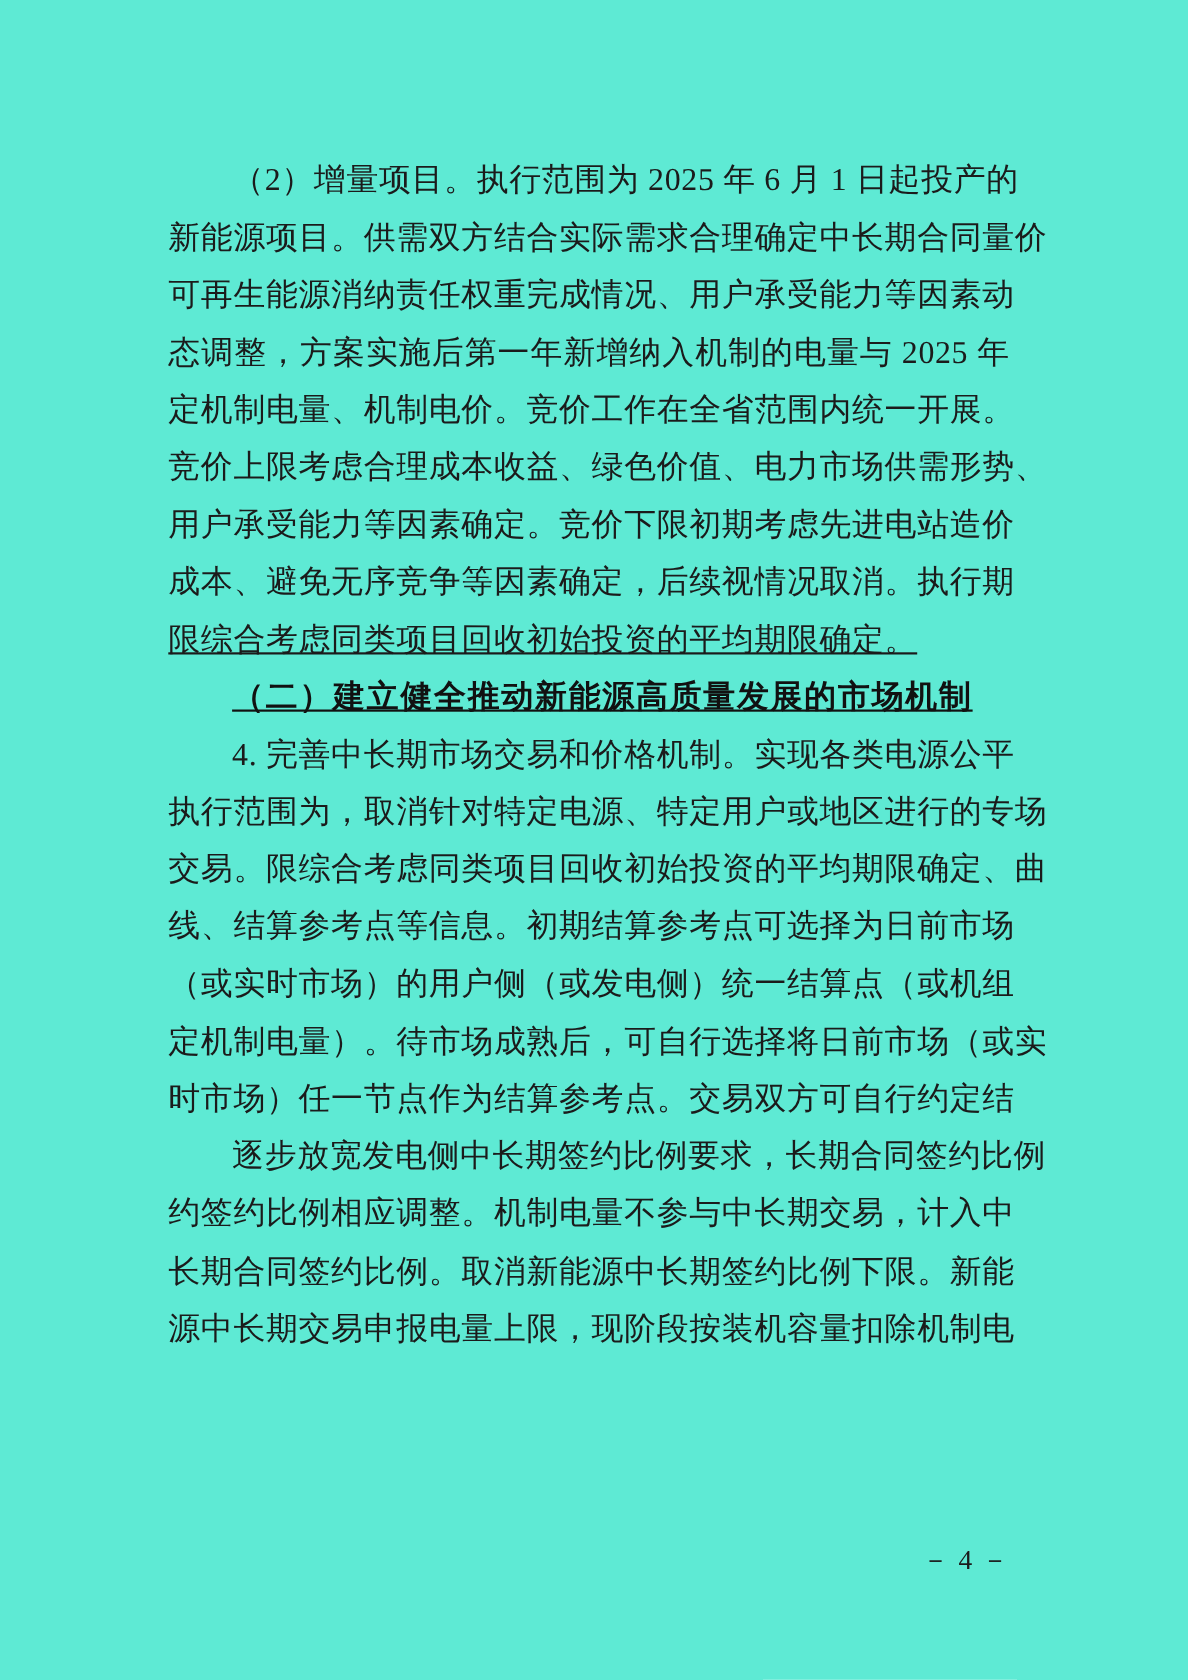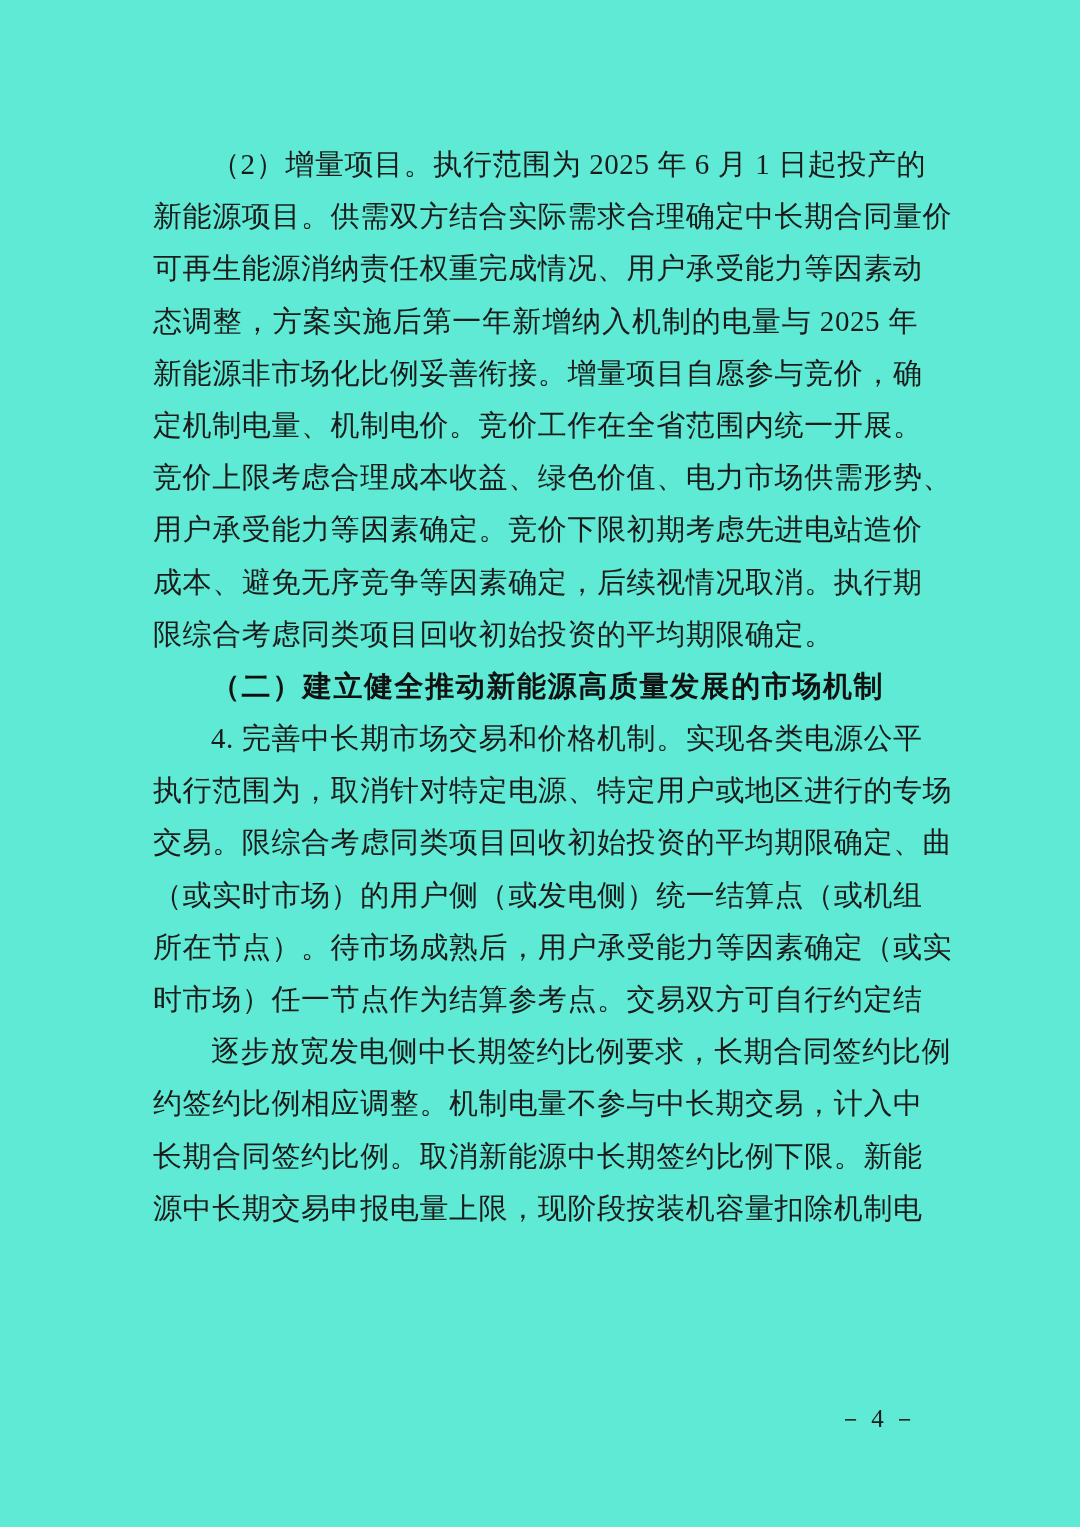--- a/index.html
+++ b/index.html
@@ -33,20 +33,21 @@
     letter-spacing: 0.6px;
     text-align: justify;
     text-align-last: justify;
     white-space: nowrap;
   }
   .tline.indent {
     padding-left: 58px;
   }
   .tline.end {
     text-align-last: left;
+    text-decoration: underline;
   }
   .tline.heading {
     font-weight: 700;
     color: #111111;
     letter-spacing: 1.6px;
     text-align-last: left;
   }
   .page-number {
     position: absolute;
     left: 153px;
@@ -63,36 +64,36 @@
 </head>
 <body>
 
 <div class="doc-page">
   <div class="doc-body">
       <div>
         <div class="tline indent">（2）增量项目。执行范围为 2025 年 6 月 1 日起投产的</div>
         <div class="tline">新能源项目。供需双方结合实际需求合理确定中长期合同量价</div>
         <div class="tline">可再生能源消纳责任权重完成情况、用户承受能力等因素动</div>
         <div class="tline">态调整，方案实施后第一年新增纳入机制的电量与 2025 年</div>
-        <div class="tline">新能源非市场化比例妥善衔接。增量项目自愿参与竞价，确</div>
         <div class="tline">定机制电量、机制电价。竞价工作在全省范围内统一开展。</div>
         <div class="tline">竞价上限考虑合理成本收益、绿色价值、电力市场供需形势、</div>
         <div class="tline">用户承受能力等因素确定。竞价下限初期考虑先进电站造价</div>
         <div class="tline">成本、避免无序竞争等因素确定，后续视情况取消。执行期</div>
         <div class="tline end">限综合考虑同类项目回收初始投资的平均期限确定。</div>
       </div>
       <div>
         <div class="tline indent end heading">（二）建立健全推动新能源高质量发展的市场机制</div>
       </div>
       <div>
         <div class="tline indent">4. 完善中长期市场交易和价格机制。实现各类电源公平</div>
         <div class="tline">执行范围为，取消针对特定电源、特定用户或地区进行的专场</div>
         <div class="tline">交易。限综合考虑同类项目回收初始投资的平均期限确定、曲</div>
+        <div class="tline">线、结算参考点等信息。初期结算参考点可选择为日前市场</div>
         <div class="tline">（或实时市场）的用户侧（或发电侧）统一结算点（或机组</div>
-        <div class="tline">所在节点）。待市场成熟后，用户承受能力等因素确定（或实</div>
+        <div class="tline">定机制电量）。待市场成熟后，可自行选择将日前市场（或实</div>
         <div class="tline">时市场）任一节点作为结算参考点。交易双方可自行约定结</div>
       </div>
       <div>
         <div class="tline indent">逐步放宽发电侧中长期签约比例要求，长期合同签约比例</div>
         <div class="tline">约签约比例相应调整。机制电量不参与中长期交易，计入中</div>
         <div class="tline">长期合同签约比例。取消新能源中长期签约比例下限。新能</div>
         <div class="tline">源中长期交易申报电量上限，现阶段按装机容量扣除机制电</div>
       </div>
     </div>
   <div class="page-number">－ 4 －</div>

